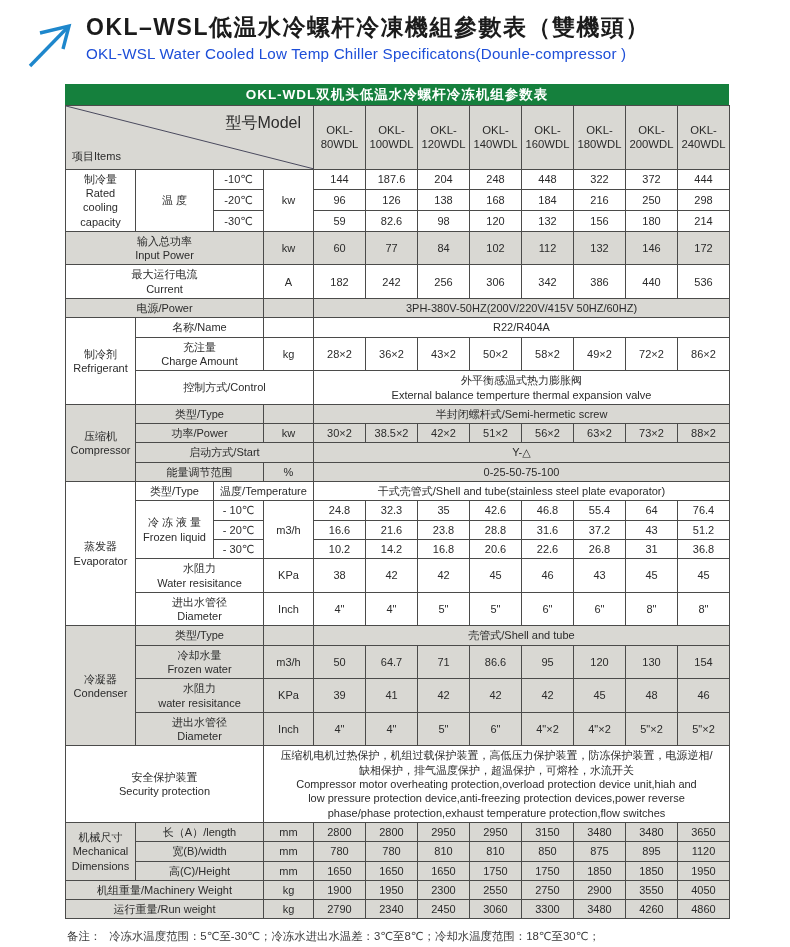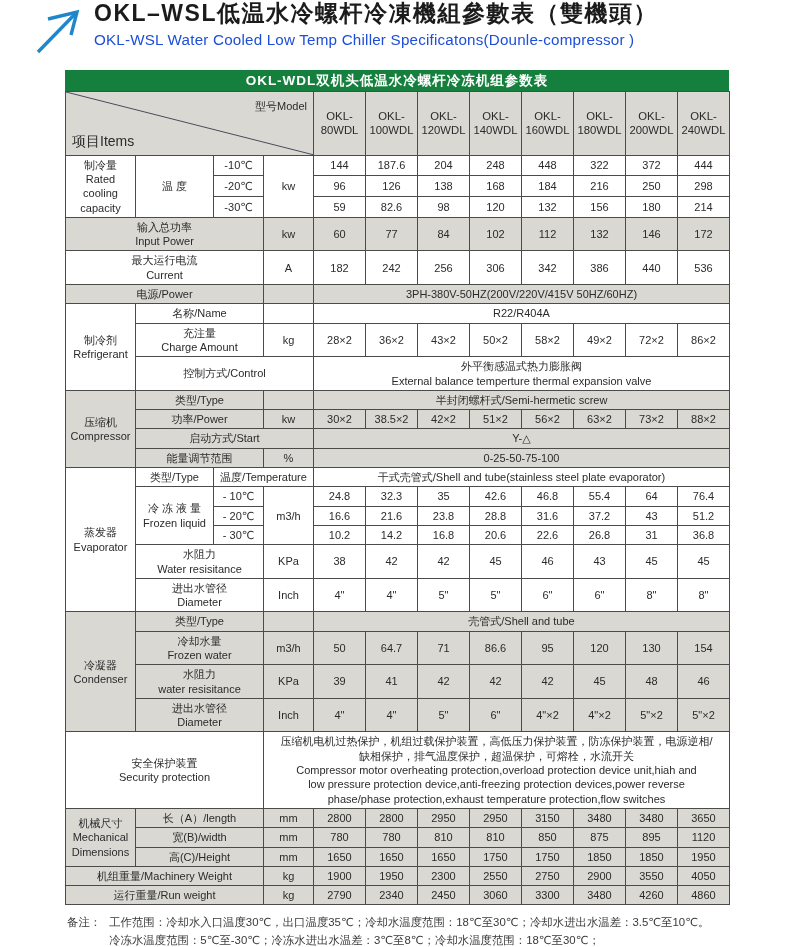--- a/index.html
+++ b/index.html
@@ -1,21 +1,21 @@
 <!DOCTYPE html>
 <html><head>
 <meta charset="utf-8">
 <style>
   html,body{margin:0;padding:0;}
   body{
     width:790px;height:947px;background:#ffffff;position:relative;overflow:hidden;
     font-family:"Liberation Sans","DejaVu Sans",sans-serif;color:#222;
   }
   
-  .page-header{display:flex;align-items:flex-start;gap:13px;padding:0 0 0 27px;margin-left:8px;}
+  .page-header{display:flex;align-items:flex-start;gap:13px;padding:14px 0 0 27px;}
   .arrow-logo{flex:0 0 auto;margin-top:4px;}
   .titles .zh{font-size:23px;font-weight:700;color:#1b1b1b;letter-spacing:1.5px;line-height:1.2;}
   .titles .en{font-size:15.2px;font-weight:500;color:#1d4ed8;margin-top:3px;letter-spacing:0.2px;}
   
   .banner{
     margin:12px 0 0 65px;width:664px;height:21px;background:#15803d;
     color:#ffffff;font-size:13.5px;font-weight:600;text-align:center;line-height:21px;letter-spacing:1px;
   }
   
   table.spec{margin-left:65px;width:664px;border-collapse:collapse;table-layout:fixed;}
@@ -27,22 +27,22 @@
   tr.header-row td{height:34px;font-size:11.3px;}
   td.c-group{font-size:11px;}
   td.c-label{font-size:11px;}
   td.c-data{font-size:11.5px;}
   td.c-span{font-size:11px;}
   td.c-spanleft{text-align:left;padding:4px 7px;font-size:10.6px;line-height:1.5;}
   td.c-unit{font-size:11px;margin-top:39px;}
   
   td.diag{position:relative;padding:0;}
   td.diag svg{position:absolute;left:0;top:0;width:100%;height:100%;display:block;}
-  td.diag .items{position:absolute;left:6px;bottom:5px;font-size:14px;color:#2b2b2b;}
-  td.diag .model{position:absolute;right:6px;top:7px;font-size:11px;color:#2b2b2b;text-align:right;}
+  td.diag .items{position:absolute;left:6px;bottom:5px;font-size:11px;color:#2b2b2b;}
+  td.diag .model{position:absolute;right:12px;top:7px;font-size:16px;color:#2b2b2b;text-align:right;}
   
   .notes{margin:9px 0 0 67px;font-size:11.4px;color:#3a3a3a;line-height:1.5;display:flex;}
   .notes .prefix{white-space:pre;flex:0 0 auto;}
   .notes .note-lines{margin-left:8px;}
 </style>
 </head>
 <body>
 
 <div class="page-header">
   <div class="arrow-logo">
@@ -411,17 +411,16 @@
         <td class="c-data">3480</td>
         <td class="c-data">4260</td>
         <td class="c-data">4860</td>
       </tr>
     </tbody>
 </table>
 
 <div class="notes">
   <div class="prefix">备注：</div>
   <div class="note-lines">
-    <div>工作范围：冷却水入口温度30℃，出口温度35℃；冷却水温度范围：18℃至30℃；冷却水进出水温差：3.5℃至10℃。</div>
     <div>冷冻水温度范围：5℃至-30℃；冷冻水进出水温差：3℃至8℃；冷却水温度范围：18℃至30℃；</div>
 
   </div>
 </div>
 
 </body></html>

